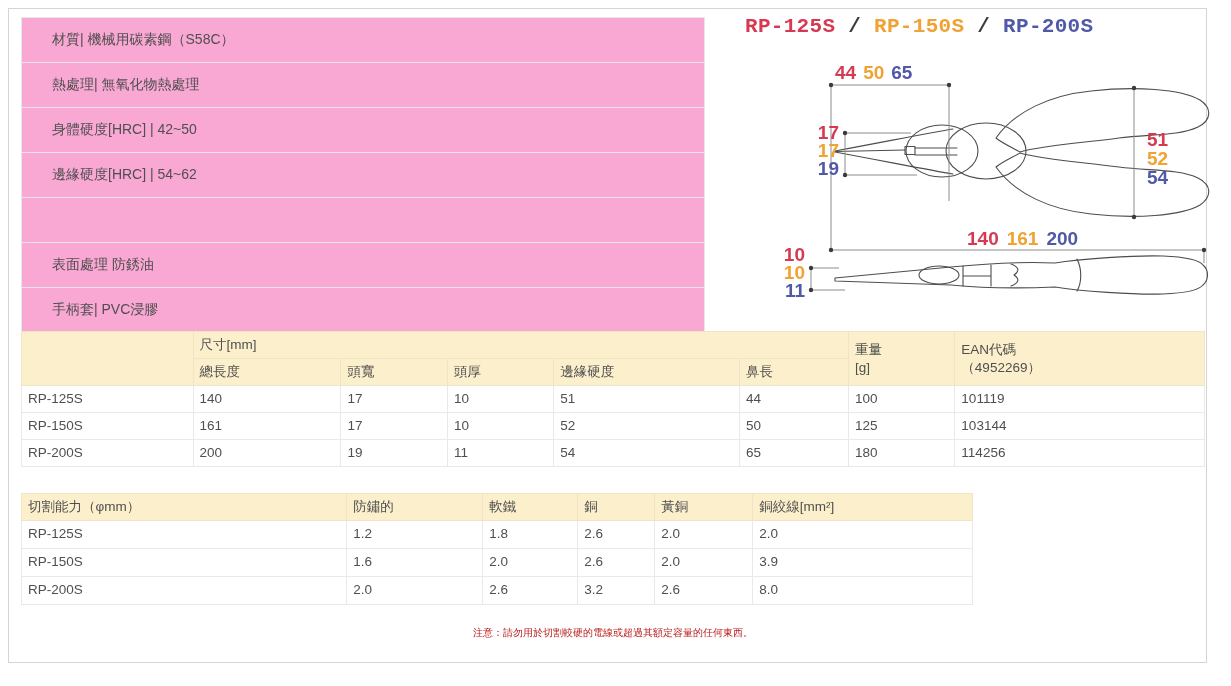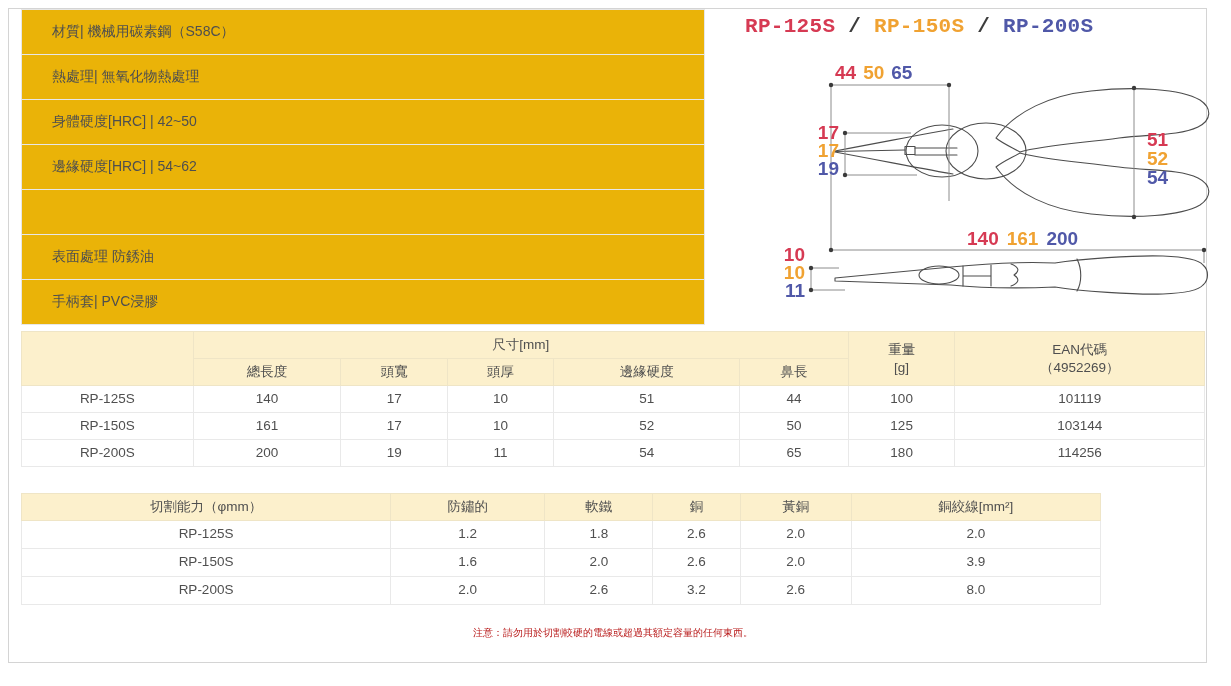--- a/index.html
+++ b/index.html
@@ -1,41 +1,41 @@
 <!DOCTYPE html>
 <html style="--red: #d63a53; --orange: #f0a232; --blue: #5058a8; --header_bg: #fcf0cc; --table_border: #e9e9e9; --text: #4f4f4f; --frame_border: #d4d4d4; --diagram_line: #4d4d4d;"><head>
 <meta charset="utf-8">
 <style>
   html,body{margin:0;padding:0;background:#fff;}
   body{width:1231px;height:686px;position:relative;overflow:hidden;
        font-family:"Liberation Sans","DejaVu Sans",sans-serif;}
   .frame{position:absolute;left:8px;top:8px;width:1197px;height:653px;
          border:1px solid var(--frame_border);background:#fff;}
   
-  .spec-panel{position:absolute;left:12px;top:0;width:682px;
-              border:1px solid #e7e7e7;border-bottom:none;background:#eab308;}
+  .spec-panel{position:absolute;left:12px;top:8px;width:682px;
+              border:1px solid #e7e7e7;border-bottom:none;background:#f9a8d4;}
   .spec-row{height:44px;border-bottom:1px solid #e7e7e7;display:flex;
             align-items:center;padding-left:30px;font-size:14px;color:var(--text);}
   
   .title{position:absolute;left:736px;top:6px;font-size:21px;font-weight:bold;
          letter-spacing:.3px;white-space:pre;font-family:Liberation Mono, monospace;}
   .m-red{color:var(--red);} .m-orange{color:var(--orange);}
   .m-blue{color:var(--blue);} .m-sep{color:#3c3c3c;}
   
   .diagram{position:absolute;left:690px;top:40px;}
   .outline{stroke:var(--diagram_line);stroke-width:1.1;fill:none;stroke-linejoin:round;stroke-linecap:round;}
   .dimline{stroke:#8c8c8c;stroke-width:1;fill:none;}
   .dot{fill:#3a3a3a;stroke:none;}
   .dim-label{font:600 19px "Liberation Sans","DejaVu Sans",sans-serif;}
   .d-red{fill:var(--red);} .d-orange{fill:var(--orange);} .d-blue{fill:var(--blue);}
   
   table{border-collapse:collapse;table-layout:fixed;background:#fff;}
   .t1{position:absolute;left:12px;top:322px;width:1184px;font-size:13.5px;color:var(--text);}
-  .t2{position:absolute;left:12px;top:484px;width:1080px;font-size:13.5px;color:var(--text);}
-  th,td{border:1px solid var(--table_border);text-align:center;font-weight:normal;
+  .t2{position:absolute;left:12px;top:484px;width:952px;font-size:13.5px;color:var(--text);}
+  th,td{border:1px solid var(--table_border);text-align:left;font-weight:normal;
         padding:0 6px;height:26px;line-height:1.25;}
   thead th{background:var(--header_bg);border-color:#efe5c6;}
   .t2 tbody td{height:27px;}
   .two-line div{line-height:1.3;}
   .note{position:absolute;left:12px;top:596px;width:1184px;height:56px;display:flex;
         align-items:center;justify-content:center;font-size:10px;color:#b91c1c;}
 </style>
 </head>
 <body>
 

